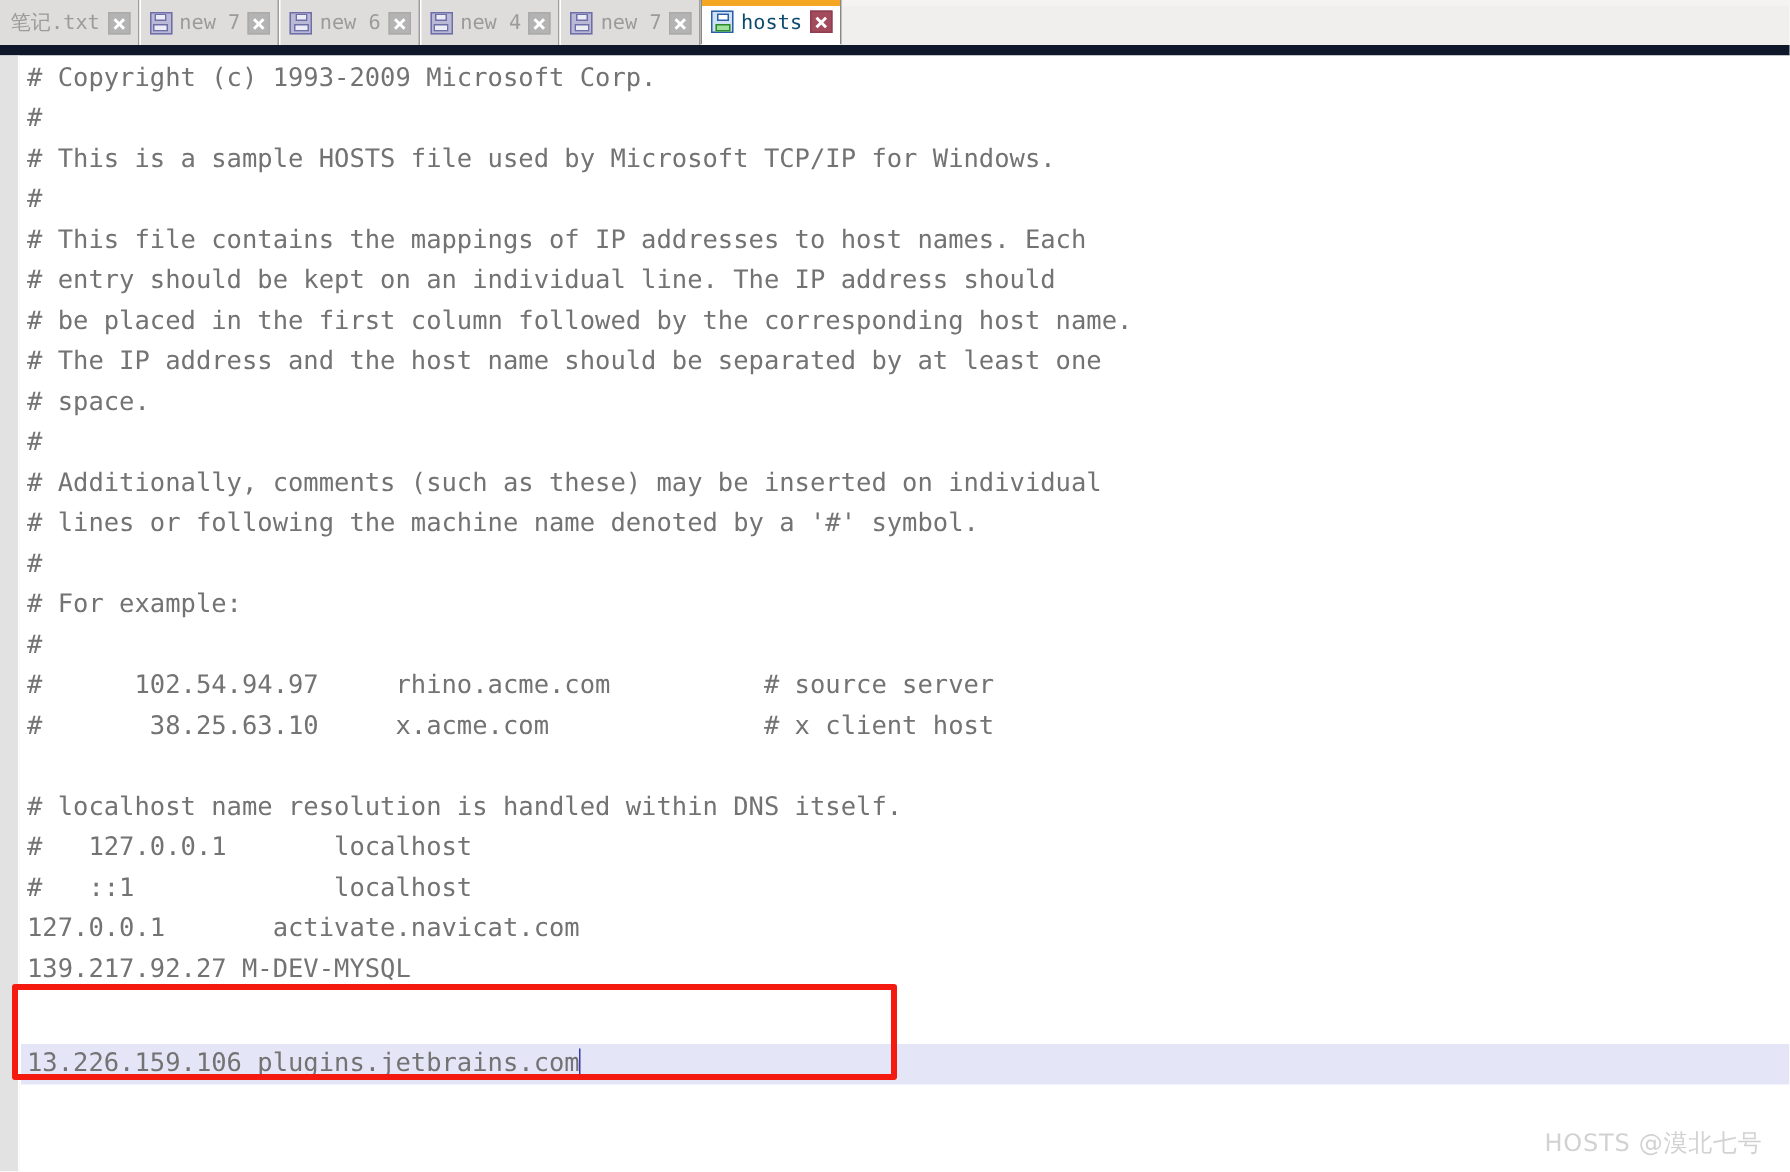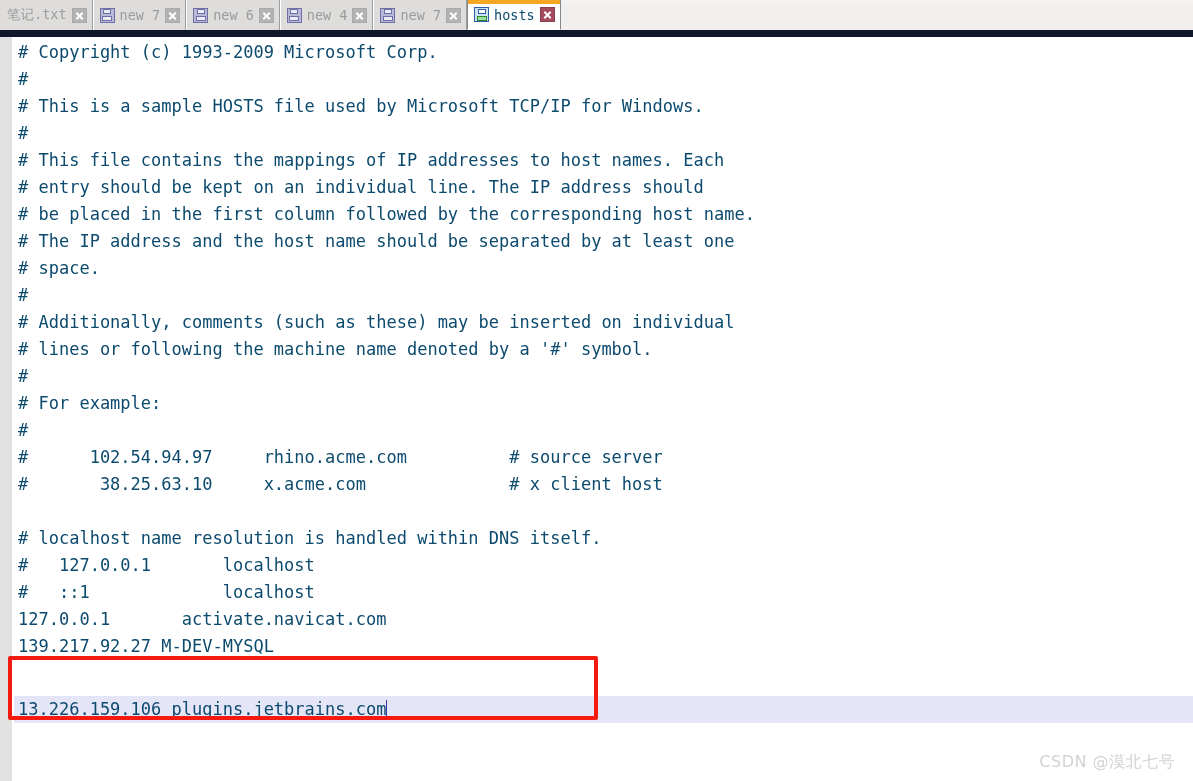--- a/index.html
+++ b/index.html
@@ -180,21 +180,21 @@
   }
   .code {
     position: absolute;
     left: 14px;
     right: 0;
     top: 0;
     bottom: 0;
     font-family: "DejaVu Sans Mono", monospace;
     font-size: 17px;
     line-height: 27px;
-    color: #0c4a6e;
+    color: #737373;
     white-space: pre;
     padding-top: 2px;
   }
   .code .line {
     height: 27px;
     padding-left: 4px;
     position: relative;
   }
   .code .line.current {
     background: #e5e5f8;
@@ -299,14 +299,14 @@
       </div>
   </div>
 
   <div class="editor">
     <div class="gutter"></div>
     <div class="code" id="code-host"><div class="line"># Copyright (c) 1993-2009 Microsoft Corp.</div><div class="line">#</div><div class="line"># This is a sample HOSTS file used by Microsoft TCP/IP for Windows.</div><div class="line">#</div><div class="line"># This file contains the mappings of IP addresses to host names. Each</div><div class="line"># entry should be kept on an individual line. The IP address should</div><div class="line"># be placed in the first column followed by the corresponding host name.</div><div class="line"># The IP address and the host name should be separated by at least one</div><div class="line"># space.</div><div class="line">#</div><div class="line"># Additionally, comments (such as these) may be inserted on individual</div><div class="line"># lines or following the machine name denoted by a '#' symbol.</div><div class="line">#</div><div class="line"># For example:</div><div class="line">#</div><div class="line">#      102.54.94.97     rhino.acme.com          # source server</div><div class="line">#       38.25.63.10     x.acme.com              # x client host</div><div class="line"></div><div class="line"># localhost name resolution is handled within DNS itself.</div><div class="line">#   127.0.0.1       localhost</div><div class="line">#   ::1             localhost</div><div class="line">127.0.0.1       activate.navicat.com</div><div class="line">139.217.92.27 M-DEV-MYSQL</div><div class="line current">13.226.159.106 plugins.jetbrains.com<span class="caret"></span></div><div class="line"></div><div class="line"></div></div>
 
     <div class="annot-box" id="annot-box" style="left: 8px; top: 619px; width: 590px; height: 64px;"></div>
   </div>
 
-  <div class="watermark">CSDN @漠北七号</div>
+  <div class="watermark">HOSTS @漠北七号</div>
 </div>
 
 </body></html>

